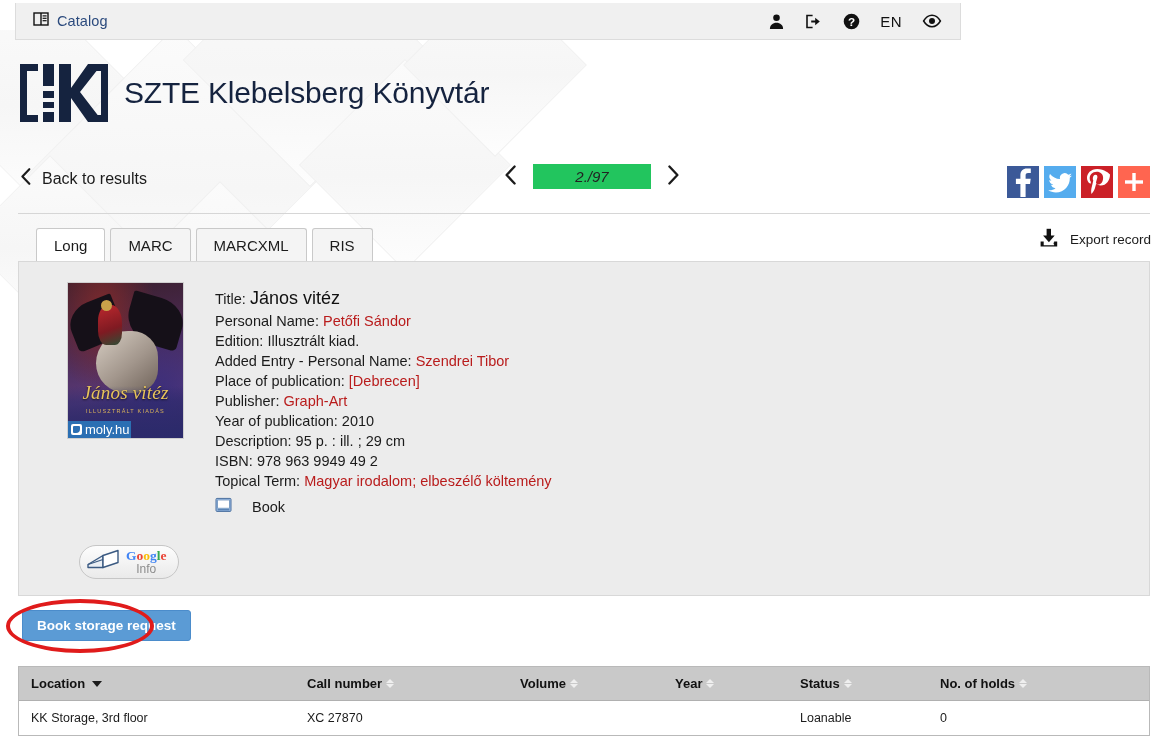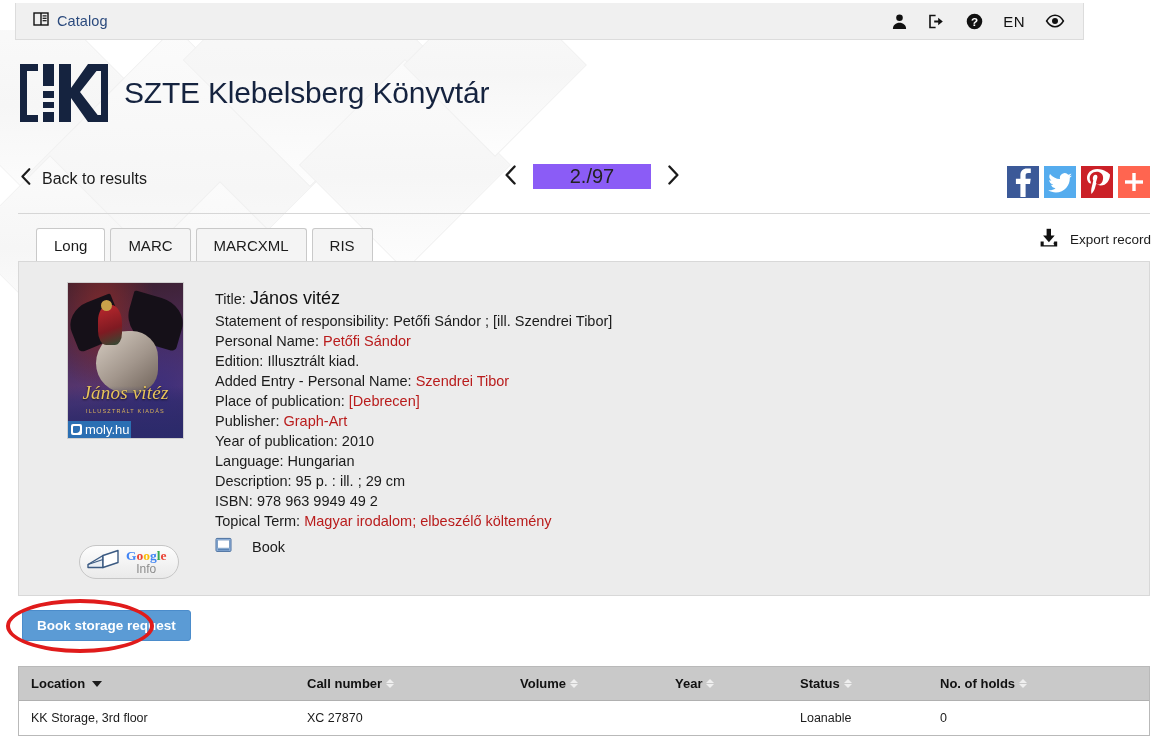--- a/index.html
+++ b/index.html
@@ -20,21 +20,21 @@
   }
   #bg-watermark .wm {
     position: absolute;
     border: 1px solid #f1f1f1;
     background: linear-gradient(135deg, #fbfbfb 0%, #f6f6f6 55%, #fdfdfd 100%);
     transform: rotate(45deg);
   }
 
   
   #topbar {
-    position: absolute; left: 15px; top: 3px; width: 1069px; height: 37px;
+    position: absolute; left: 15px; top: 3px; width: 946px; height: 37px;
     background: #f0f0f0; border: 1px solid #dcdcdc; border-top: none;
     display: flex; align-items: center; z-index: 5;
   }
   #topbar .left { display: flex; align-items: center; padding-left: 17px; gap: 8px; }
   #topbar .catalog-label {
     font-size: 14.5px; color: #2b4a7d; letter-spacing: .1px;
   }
   #topbar .right {
     margin-left: auto; display: flex; align-items: center;
     gap: 20px; padding-right: 18px;
@@ -61,23 +61,23 @@
     position: absolute; left: 2px; top: 8px;
     display: flex; align-items: center; gap: 11px;
     font-size: 16px; color: #1b1b1b; cursor: pointer;
   }
   .chev { display: inline-block; }
   #pager {
     position: absolute; left: 486px; top: 4px;
     display: flex; align-items: center; gap: 16px;
   }
   #pager .pagebox {
-    width: 118px; height: 25px; background: #8b5cf6; border: none;
+    width: 118px; height: 25px; background: #22c55e; border: none;
     display: flex; align-items: center; justify-content: center;
-    font-size: 20px; color: #222;
+    font-size: 15px; color: #222; font-style: italic;
   }
   #pager .parrow { cursor: pointer; }
   #social {
     position: absolute; right: 0px; top: 6px; display: flex; gap: 5px;
   }
   #social .sbtn {
     width: 32px; height: 32px; display: flex; align-items: center; justify-content: center;
     cursor: pointer;
   }
   #navrule {
@@ -412,24 +412,20 @@
       </span>
     </div>
   </div>
 
   <div id="details">
     <div class="drow title">
       <span class="lbl">Title:</span>
       <span class="val">János vitéz</span>
     </div>
     <div class="drow">
-      <span class="lbl">Statement of responsibility:</span>
-      <span>Petőfi Sándor ; [ill. Szendrei Tibor]</span>
-    </div>
-    <div class="drow">
       <span class="lbl">Personal Name:</span>
       <span class="lnk">Petőfi Sándor</span>
     </div>
     <div class="drow">
       <span class="lbl">Edition:</span>
       <span>Illusztrált kiad.</span>
     </div>
     <div class="drow">
       <span class="lbl">Added Entry - Personal Name:</span>
       <span class="lnk">Szendrei Tibor</span>
@@ -438,24 +434,20 @@
       <span class="lbl">Place of publication:</span>
       <span class="lnk">[Debrecen]</span>
     </div>
     <div class="drow">
       <span class="lbl">Publisher:</span>
       <span class="lnk">Graph-Art</span>
     </div>
     <div class="drow">
       <span class="lbl">Year of publication:</span>
       <span>2010</span>
-    </div>
-    <div class="drow">
-      <span class="lbl">Language:</span>
-      <span>Hungarian</span>
     </div>
     <div class="drow">
       <span class="lbl">Description:</span>
       <span>95 p. : ill. ; 29 cm</span>
     </div>
     <div class="drow">
       <span class="lbl">ISBN:</span>
       <span>978 963 9949 49 2</span>
     </div>
     <div class="drow">

